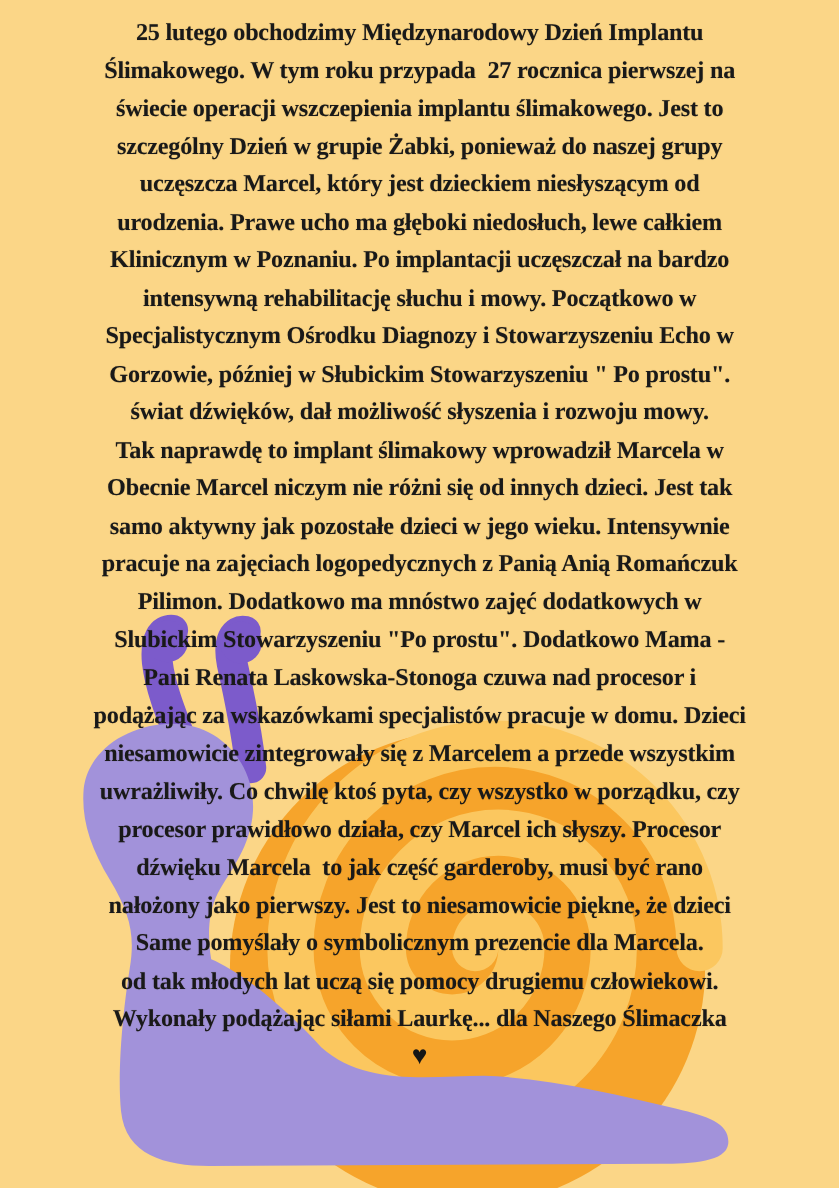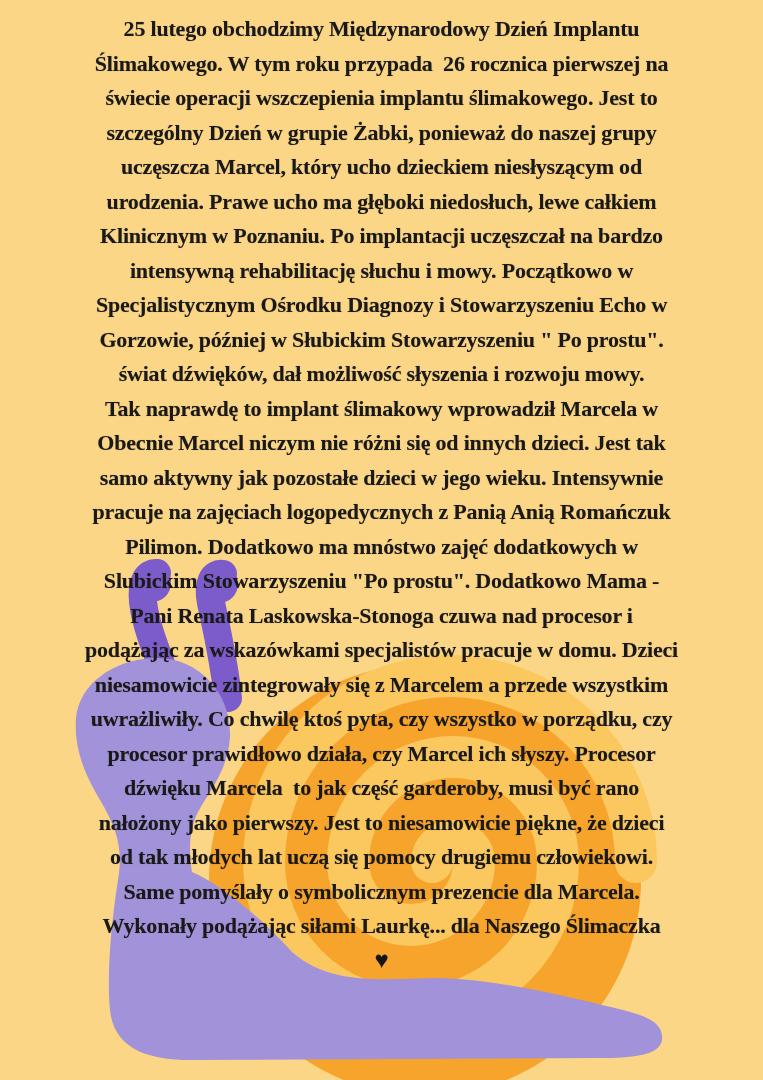--- a/index.html
+++ b/index.html
@@ -67,43 +67,43 @@
              C 107 980, 110 930, 118 880
              C 123 850, 118 830, 100 800
              C 82 770, 74 745, 76 718
              C 79 685, 112 660, 153 658
              Z" fill="#A292DA"></path>
   </svg>
 
   <div class="text-block">
     <div>
         <div class="line">25 lutego obchodzimy Międzynarodowy Dzień Implantu</div>
-        <div class="line">Ślimakowego. W tym roku przypada  26 rocznica pierwszej na</div>
+        <div class="line">Ślimakowego. W tym roku przypada  27 rocznica pierwszej na</div>
         <div class="line">świecie operacji wszczepienia implantu ślimakowego. Jest to</div>
         <div class="line">szczególny Dzień w grupie Żabki, ponieważ do naszej grupy</div>
-        <div class="line">uczęszcza Marcel, który ucho dzieckiem niesłyszącym od</div>
+        <div class="line">uczęszcza Marcel, który jest dzieckiem niesłyszącym od</div>
         <div class="line">urodzenia. Prawe ucho ma głęboki niedosłuch, lewe całkiem</div>
         <div class="line">Klinicznym w Poznaniu. Po implantacji uczęszczał na bardzo</div>
         <div class="line">intensywną rehabilitację słuchu i mowy. Początkowo w</div>
         <div class="line">Specjalistycznym Ośrodku Diagnozy i Stowarzyszeniu Echo w</div>
         <div class="line">Gorzowie, później w Słubickim Stowarzyszeniu " Po prostu".</div>
         <div class="line">świat dźwięków, dał możliwość słyszenia i rozwoju mowy.</div>
         <div class="line">Tak naprawdę to implant ślimakowy wprowadził Marcela w</div>
         <div class="line">Obecnie Marcel niczym nie różni się od innych dzieci. Jest tak</div>
         <div class="line">samo aktywny jak pozostałe dzieci w jego wieku. Intensywnie</div>
         <div class="line">pracuje na zajęciach logopedycznych z Panią Anią Romańczuk</div>
         <div class="line">Pilimon. Dodatkowo ma mnóstwo zajęć dodatkowych w</div>
         <div class="line">Slubickim Stowarzyszeniu "Po prostu". Dodatkowo Mama -</div>
         <div class="line">Pani Renata Laskowska-Stonoga czuwa nad procesor i</div>
         <div class="line">podążając za wskazówkami specjalistów pracuje w domu. Dzieci</div>
         <div class="line">niesamowicie zintegrowały się z Marcelem a przede wszystkim</div>
         <div class="line">uwrażliwiły. Co chwilę ktoś pyta, czy wszystko w porządku, czy</div>
         <div class="line">procesor prawidłowo działa, czy Marcel ich słyszy. Procesor</div>
         <div class="line">dźwięku Marcela  to jak część garderoby, musi być rano</div>
         <div class="line">nałożony jako pierwszy. Jest to niesamowicie piękne, że dzieci</div>
+        <div class="line">Same pomyślały o symbolicznym prezencie dla Marcela.</div>
         <div class="line">od tak młodych lat uczą się pomocy drugiemu człowiekowi.</div>
-        <div class="line">Same pomyślały o symbolicznym prezencie dla Marcela.</div>
         <div class="line">Wykonały podążając siłami Laurkę... dla Naszego Ślimaczka</div>
       </div>
     <div class="heart-line">♥</div>
   </div>
 
 </div>
 
 </body></html>

